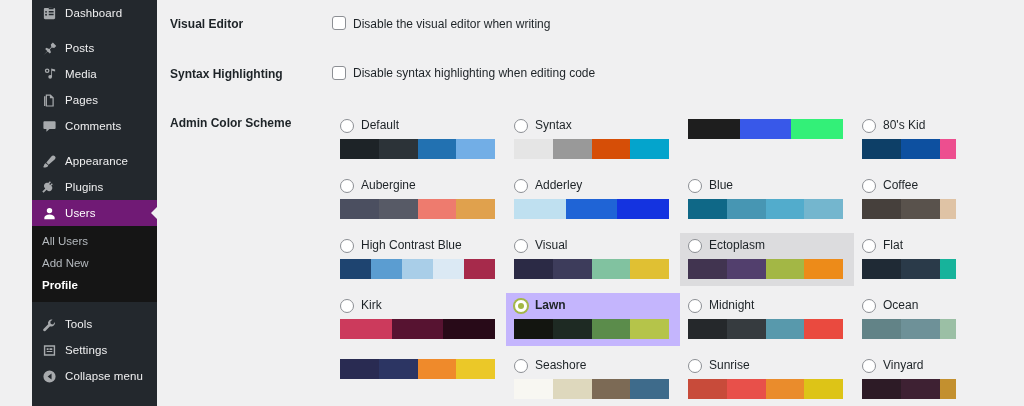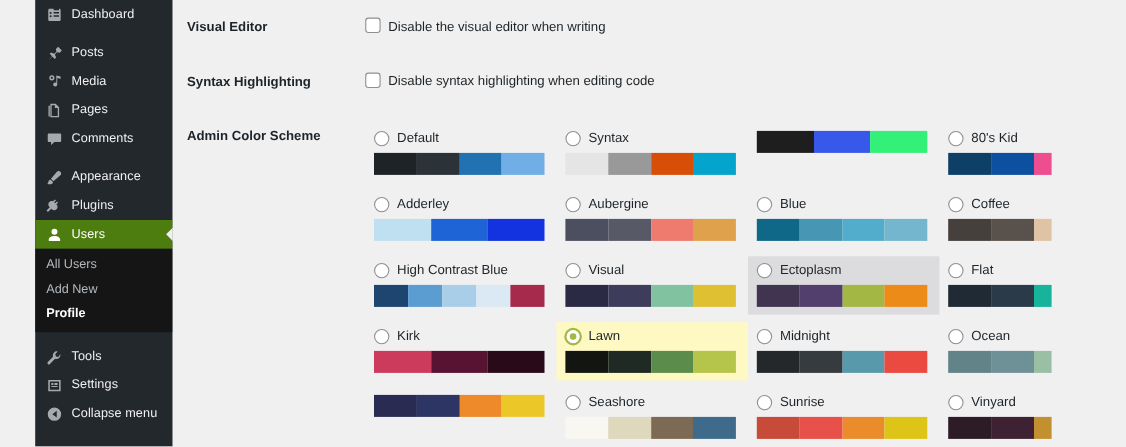--- a/index.html
+++ b/index.html
@@ -26,21 +26,21 @@
     padding: 0 0 0 10px;
     font-size: 11.5px;
     color: #f0f0f1;
     position: relative;
     white-space: nowrap;
   }
   .menu-top .mlabel { margin-left: 8px; letter-spacing: .1px; }
   .menu-top .dash { width: 15px; height: 15px; flex: 0 0 15px; position: relative; display:block; }
   .menu-sep { height: 9px; }
   .menu-top.current {
-    background: #4d7c0f;
+    background: #701a75;
     color: #fff;
     font-weight: normal;
   }
   .menu-top.current .arrow {
     position: absolute; right: -1px; top: 50%;
     transform: translateY(-50%);
     width: 0; height: 0;
     border-top: 7px solid transparent;
     border-bottom: 7px solid transparent;
     border-right: 7px solid #f0f0f1;
@@ -92,21 +92,21 @@
     display: flex; flex-wrap: wrap;
     width: 700px;
     margin-top: -2px;
   }
   .scheme {
     width: 174px; flex: 0 0 174px;
     padding: 6px 8px 7px 8px;
     margin: 0 0 7px 0;
   }
   .scheme.hovered { background: #dcdcde; }
-  .scheme.selected { background: #fef9c3; }
+  .scheme.selected { background: #c4b5fd; font-weight: bold; }
   .scheme-head { display: flex; align-items: flex-start; gap: 7px; margin-bottom: 6px; }
   .radio {
     width: 14px; height: 14px; flex: 0 0 14px;
     border: 1px solid #8c8f94; background: #fff;
     border-radius: 50%; position: relative;
   }
   .scheme.selected .radio {
     border-color: #a3b745;
     box-shadow: 0 0 0 1px #a3b745;
   }
@@ -296,38 +296,38 @@
                 <div class="palette">
                   <span style="background:#0d3f67"></span>
                   <span style="background:#0d50a0"></span>
                   <span style="background:#ed4e8f"></span>
                   <span style="background:#ef8e36"></span>
                 </div>
               </div>
               <div class="scheme">
                 <div class="scheme-head">
                   <span class="radio"></span>
-                  <span class="scheme-name">Adderley</span>
-                </div>
-                <div class="palette">
-                  <span style="background:#bfe0f0"></span>
-                  <span style="background:#1f64d6"></span>
-                  <span style="background:#1433e0"></span>
-                </div>
-              </div>
-              <div class="scheme">
-                <div class="scheme-head">
-                  <span class="radio"></span>
                   <span class="scheme-name">Aubergine</span>
                 </div>
                 <div class="palette">
                   <span style="background:#4b4f60"></span>
                   <span style="background:#575a66"></span>
                   <span style="background:#ee7b6e"></span>
                   <span style="background:#e0a14d"></span>
+                </div>
+              </div>
+              <div class="scheme">
+                <div class="scheme-head">
+                  <span class="radio"></span>
+                  <span class="scheme-name">Adderley</span>
+                </div>
+                <div class="palette">
+                  <span style="background:#bfe0f0"></span>
+                  <span style="background:#1f64d6"></span>
+                  <span style="background:#1433e0"></span>
                 </div>
               </div>
               <div class="scheme">
                 <div class="scheme-head">
                   <span class="radio"></span>
                   <span class="scheme-name">Blue</span>
                 </div>
                 <div class="palette">
                   <span style="background:#0f6887"></span>
                   <span style="background:#4796b3"></span>

